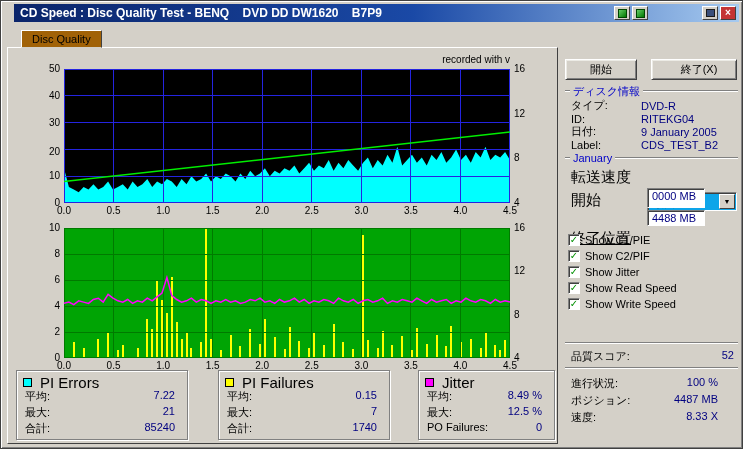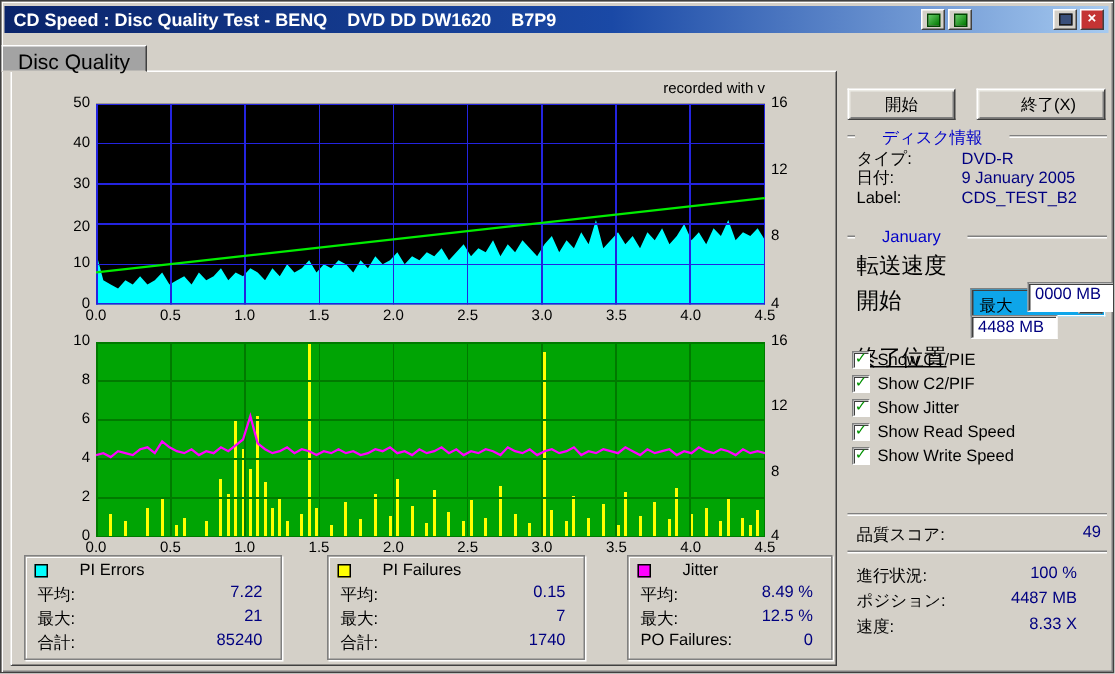--- a/index.html
+++ b/index.html
@@ -1,50 +1,50 @@
 <!DOCTYPE html>
 <html><head>
 <meta charset="utf-8">
 <style>
   html,body{margin:0;padding:0;background:#ffffff;}
   *{box-sizing:border-box;}
   .window{position:relative;width:743px;height:449px;background:#d4d0c8;
     border:1px solid #404040;box-shadow:inset 1px 1px 0 #ffffff, inset -1px -1px 0 #808080;
     font-family:"Liberation Sans","DejaVu Sans",sans-serif;font-size:11px;color:#000;overflow:hidden;}
-  .titlebar{position:absolute;left:2px;top:3px;right:3px;height:18px;
+  .titlebar{position:absolute;left:13px;top:3px;right:3px;height:18px;
     background:linear-gradient(90deg,#0a246a 0%,#1a49a6 55%,#a6caf0 100%);
     display:flex;align-items:center;padding:0 3px 0 6px;color:#fff;}
   .title-text{font-weight:bold;font-size:12px;white-space:pre;flex:0 1 auto;}
   .tb-spring{flex:1;}
   .tb-btn{width:16px;height:14px;margin-left:2px;background:#d4d0c8;border:1px solid;
     border-color:#fff #404040 #404040 #fff;display:flex;align-items:center;justify-content:center;
     font-size:10px;line-height:10px;color:#000;cursor:default;}
   .tb-btn.close{background:#c43434;color:#fff;font-weight:bold;}
   .tb-gap{width:52px;}
   .gicon{width:9px;height:9px;background:linear-gradient(135deg,#66cc66,#007700);border:1px solid #004400;}
   .micon{width:9px;height:8px;background:#3a4f7a;border:1px solid #1a1a1a;}
-  .tab{position:absolute;left:0;top:29px;height:18px;padding:2px 10px 0 10px;background:#a3a3a3;
-    border:1px solid;border-color:#fff #404040 #d4d0c8 #fff;z-index:3;font-size:14px;}
+  .tab{position:absolute;left:20px;top:29px;height:18px;padding:2px 10px 0 10px;background:#a16207;
+    border:1px solid;border-color:#fff #404040 #d4d0c8 #fff;z-index:3;font-size:11px;}
   .tab-page{position:absolute;left:6px;top:46px;width:551px;height:397px;background:#d4d0c8;
     border:1px solid;border-color:#fff #404040 #404040 #fff;z-index:1;}
   .recorded-note{position:absolute;left:0;top:6px;width:502px;text-align:right;font-size:10px;color:#000;}
   .chart{position:absolute;}
   .tick{position:absolute;font-size:10px;color:#000;}
   .legend-box{position:absolute;top:322px;height:70px;border:1px solid #808080;
     box-shadow:1px 1px 0 #ffffff, inset 1px 1px 0 #ffffff;padding-top:17px;}
-  .lg-title{position:absolute;top:3px;left:6px;display:flex;align-items:center;gap:21px;font-size:11px;}
+  .lg-title{position:absolute;top:3px;left:6px;display:flex;align-items:center;gap:8px;font-size:15px;}
   .lg-swatch{width:9px;height:9px;border:1px solid #000;display:inline-block;}
   .lg-row{display:flex;justify-content:space-between;padding:1px 12px 1px 8px;height:16px;font-size:11px;}
   .lg-val{color:#000080;}
   .btn{position:absolute;background:#d4d0c8;border:1px solid;border-color:#fff #404040 #404040 #fff;
     box-shadow:inset 1px 1px 0 #ecebe5, inset -1px -1px 0 #808080;font-size:11px;
     font-family:"Liberation Sans","DejaVu Sans",sans-serif;display:flex;align-items:center;justify-content:center;}
   #btn-start{left:564px;top:58px;width:72px;height:21px;}
   #btn-exit{left:650px;top:58px;width:86px;height:21px;padding-left:16px;}
-  .sect{position:absolute;display:flex;align-items:center;gap:18px;height:12px;}
+  .sect{position:absolute;display:flex;align-items:center;gap:3px;height:12px;}
   .sline{border-top:1px solid #808080;border-bottom:1px solid #fff;height:0;}
   .stub{width:5px;}
   .sect-line{flex:1;}
   .sect-title{color:#0000c8;font-size:11px;white-space:nowrap;}
   #hdr-disc{left:564px;top:84px;width:173px;}
   #hdr-settings{left:564px;top:151px;width:173px;}
   #disc-rows{position:absolute;left:570px;top:98px;width:166px;}
   .irow{display:flex;height:13px;font-size:11px;align-items:center;}
   .ilbl{width:70px;}
   .ival{color:#000080;}
@@ -53,21 +53,21 @@
   .combo{position:absolute;background:#0ea5e9;border:1px solid;border-color:#808080 #fff #fff #808080;
     box-shadow:inset 1px 1px 0 #404040;margin-top:27px;}
   #combo-speed{left:646px;top:164px;width:90px;height:19px;}
   .combo-text{position:absolute;left:5px;top:3px;font-size:11px;}
   .combo-arrow{position:absolute;right:1px;top:1px;bottom:1px;width:16px;background:#d4d0c8;
     border:1px solid;border-color:#fff #404040 #404040 #fff;font-size:7px;
     display:flex;align-items:center;justify-content:center;}
   .edit{position:absolute;background:#fff;border:1px solid;border-color:#808080 #fff #fff #808080;
     box-shadow:inset 1px 1px 0 #404040;font-size:11px;color:#000080;padding:1px 0 0 4px;}
   #lbl-start{left:570px;top:190px;}
-  #edit-start{left:684px;top:187px;width:58px;height:20px;}
+  #edit-start{left:646px;top:187px;width:58px;height:20px;}
   #lbl-end{left:570px;top:228px;text-decoration:underline;}
   #edit-end{left:646px;top:209px;width:58px;height:16px;}
   #checkbox-list{position:absolute;left:567px;top:231px;width:168px;}
   .cbrow{display:flex;align-items:center;height:16px;gap:5px;font-size:11px;}
   .cbbox{width:12px;height:12px;background:#fff;border:1px solid;border-color:#808080 #fff #fff #808080;
     box-shadow:inset 1px 1px 0 #404040;font-size:10px;line-height:10px;color:#009000;
     font-weight:bold;text-align:center;}
   .hsep{position:absolute;border-top:1px solid #808080;border-bottom:1px solid #fff;height:0;}
   #sep1{left:564px;top:341px;width:173px;}
   #sep2{left:564px;top:366px;width:173px;}
@@ -302,20 +302,24 @@
     <span class="stub sline"></span>
     <span class="sect-title">ディスク情報</span>
     <span class="sect-line sline"></span>
   </div>
   <div id="disc-rows">
       <div class="irow">
         <span class="ilbl">タイプ:</span>
         <span class="ival">DVD-R</span>
       </div>
       <div class="irow">
+        <span class="ilbl">ID:</span>
+        <span class="ival">RITEKG04</span>
+      </div>
+      <div class="irow">
         <span class="ilbl">日付:</span>
         <span class="ival">9 January 2005</span>
       </div>
       <div class="irow">
         <span class="ilbl">Label:</span>
         <span class="ival">CDS_TEST_B2</span>
       </div>
     </div>
 
   <div class="sect" id="hdr-settings">
@@ -355,21 +359,21 @@
       </div>
       <div class="cbrow">
         <span class="cbbox">✓</span>
         <span class="cblab">Show Write Speed</span>
       </div>
     </div>
 
   <div class="hsep" id="sep1"></div>
   <div id="quality-row">
     <span>品質スコア:</span>
-    <span class="pval">49</span>
+    <span class="pval">52</span>
   </div>
   <div class="hsep" id="sep2"></div>
   <div id="status-rows">
       <div class="srow">
         <span class="slbl">進行状況:</span>
         <span class="sval">100 %</span>
       </div>
       <div class="srow">
         <span class="slbl">ポジション:</span>
         <span class="sval">4487 MB</span>

